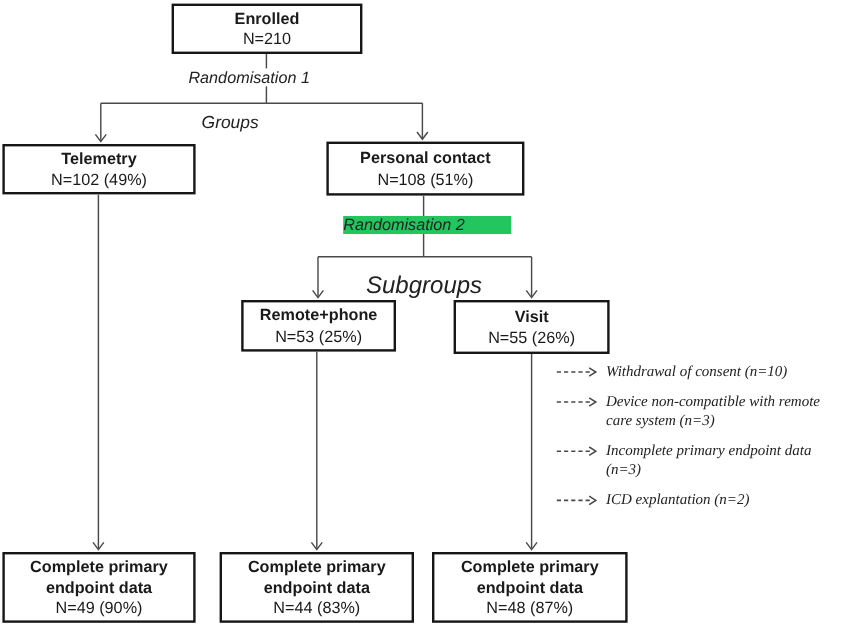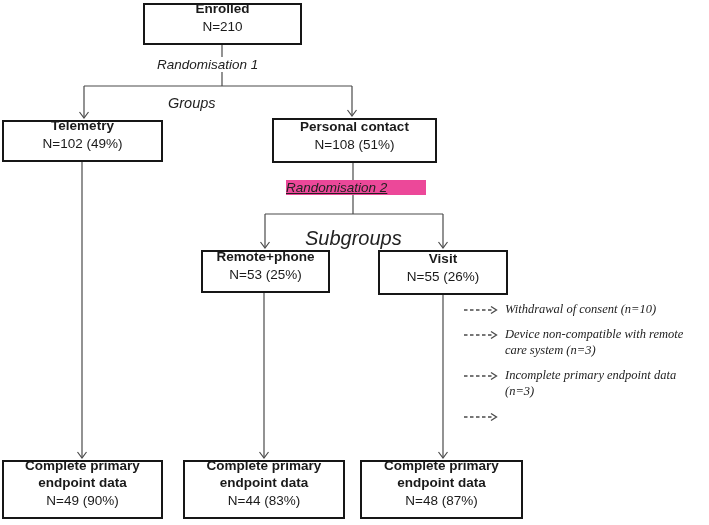--- a/index.html
+++ b/index.html
@@ -18,21 +18,21 @@
     z-index: 1;
   }
   .box {
     position: absolute;
     box-sizing: border-box;
     background: #ffffff;
     border: 2.5px solid #161616;
     display: flex;
     flex-direction: column;
     align-items: center;
-    justify-content: flex-end;
+    justify-content: center;
     text-align: center;
     z-index: 2;
     font-size: 13.5px;
     line-height: 1.28;
     padding: 8px 6px;
   }
   .box .title { font-weight: bold; }
   #box-enrolled  { left: 143px; top: 3px;   width: 159px; height: 42px; }
   #box-telemetry { left: 2px;   top: 120px; width: 161px; height: 42px; }
   #box-personal  { left: 272px; top: 118px; width: 165px; height: 45px; }
@@ -45,21 +45,21 @@
   .flow-label {
     position: absolute;
     font-style: italic;
     font-size: 13.5px;
     z-index: 3;
     color: #222222;
     white-space: nowrap;
   }
   #label-rand1     { left: 157px; top: 57px;  width: 140px; background: #ffffff; }
   #label-groups    { left: 168px; top: 95px;  width: 100px; font-size: 14.5px; }
-  #label-rand2     { left: 286px; top: 180px; width: 140px; background: #ec4899; text-decoration: underline; }
+  #label-rand2     { left: 286px; top: 180px; width: 140px; background: #22c55e; }
   #label-subgroups { left: 305px; top: 227px; width: 100px; font-size: 20px; }
 
   #exclusions {
     position: absolute;
     left: 463px; top: 301px;
     width: 243px;
     z-index: 2;
   }
   .exclusion-item {
     display: flex;
@@ -183,17 +183,18 @@
         <polyline points="28,2.5 33.5,6 28,9.5" fill="none" stroke="#4a4a4a" stroke-width="1.3"></polyline>
       </svg>
       <span class="exclusion-text">Incomplete primary endpoint data (n=3)</span>
     </div>
 
     <div class="exclusion-item">
       <svg class="marker" width="38" height="12" viewBox="0 0 38 12">
         <line x1="1" y1="6" x2="29" y2="6" stroke="#4a4a4a" stroke-width="1.3" stroke-dasharray="3.5,2.5"></line>
         <polyline points="28,2.5 33.5,6 28,9.5" fill="none" stroke="#4a4a4a" stroke-width="1.3"></polyline>
       </svg>
+      <span class="exclusion-text">ICD explantation (n=2)</span>
     </div>
 
   </div>
 
 </div>
 
 </body></html>

